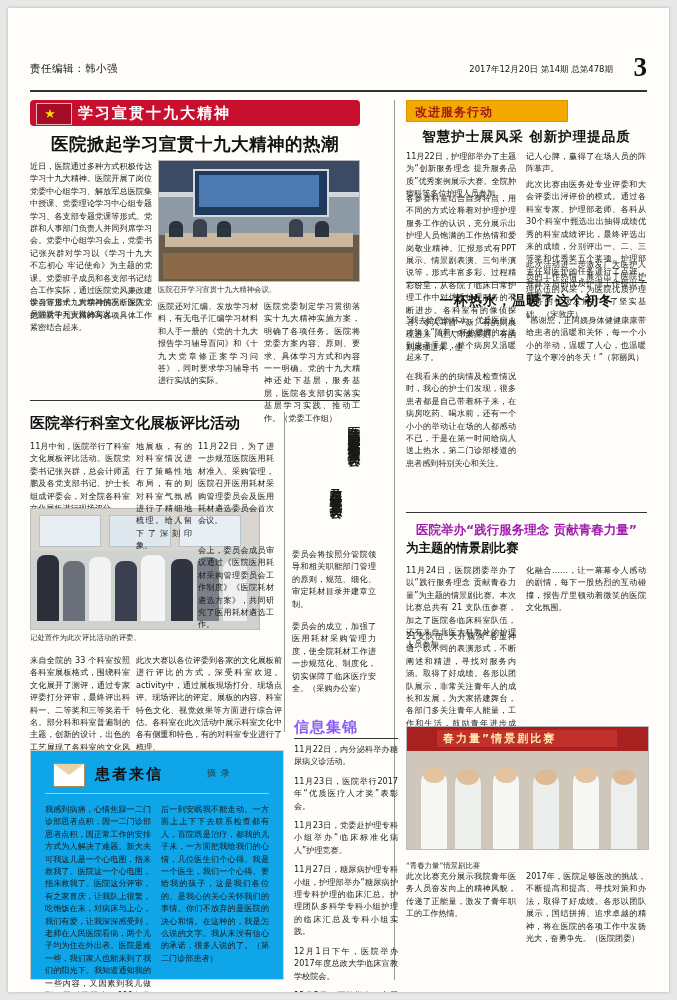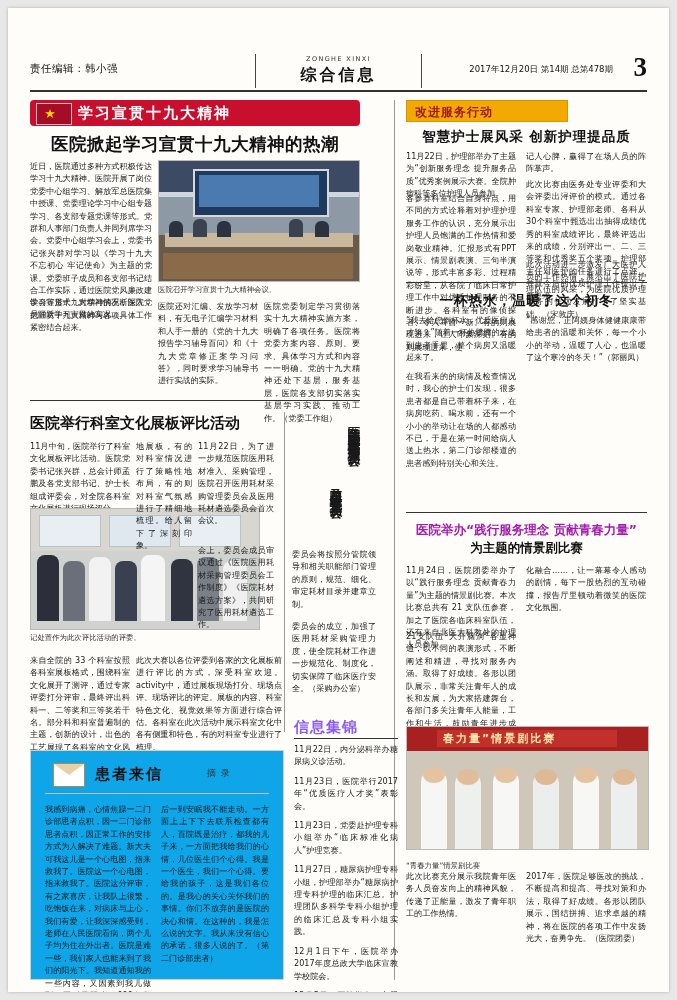--- a/index.html
+++ b/index.html
@@ -79,21 +79,21 @@
   }
   .h-r2{
     position:absolute;left:398px;top:284px;width:241px;text-align:center;
     font-size:13.5px;font-weight:bold;color:#111;letter-spacing:1px;
   }
   .h-r3a{
     position:absolute;left:398px;top:514px;width:241px;text-align:center;
     font-size:12.5px;font-weight:bold;color:#a21caf;
   }
   .h-r3b{
-    position:absolute;left:398px;top:532px;width:241px;text-align:center;
+    position:absolute;left:398px;top:532px;width:241px;text-align:left;
     font-size:12.5px;font-weight:bold;color:#111;
   }
   .h-mid{
     position:absolute;left:22px;top:406px;width:250px;
     font-size:15px;font-weight:bold;color:#111;
   }
   
   .photo{position:absolute;overflow:hidden;border:1px solid #bbb;}
   .cap{position:absolute;font-size:7.4px;line-height:11px;color:#333;}
   
@@ -123,24 +123,20 @@
   
   .bullets p{margin:0 0 7px 0;}
 </style>
 </head>
 <body>
 
 <div class="page">
 
   <div class="masthead">
     <div class="editor">责任编辑：韩小强</div>
-    <div class="centerbox">
-      <div class="pinyin">ZONGHE XINXI</div>
-      <div class="cn-title">综合信息</div>
-    </div>
     <div class="dateline">2017年12月20日   第14期  总第478期</div>
     <div class="pageno">3</div>
   </div>
 
   <div class="banner1">
     <div class="flag"></div>
     <div class="txt">学习宣贯十九大精神</div>
   </div>
   <div class="h-main">医院掀起学习宣贯十九大精神的热潮</div>
 

